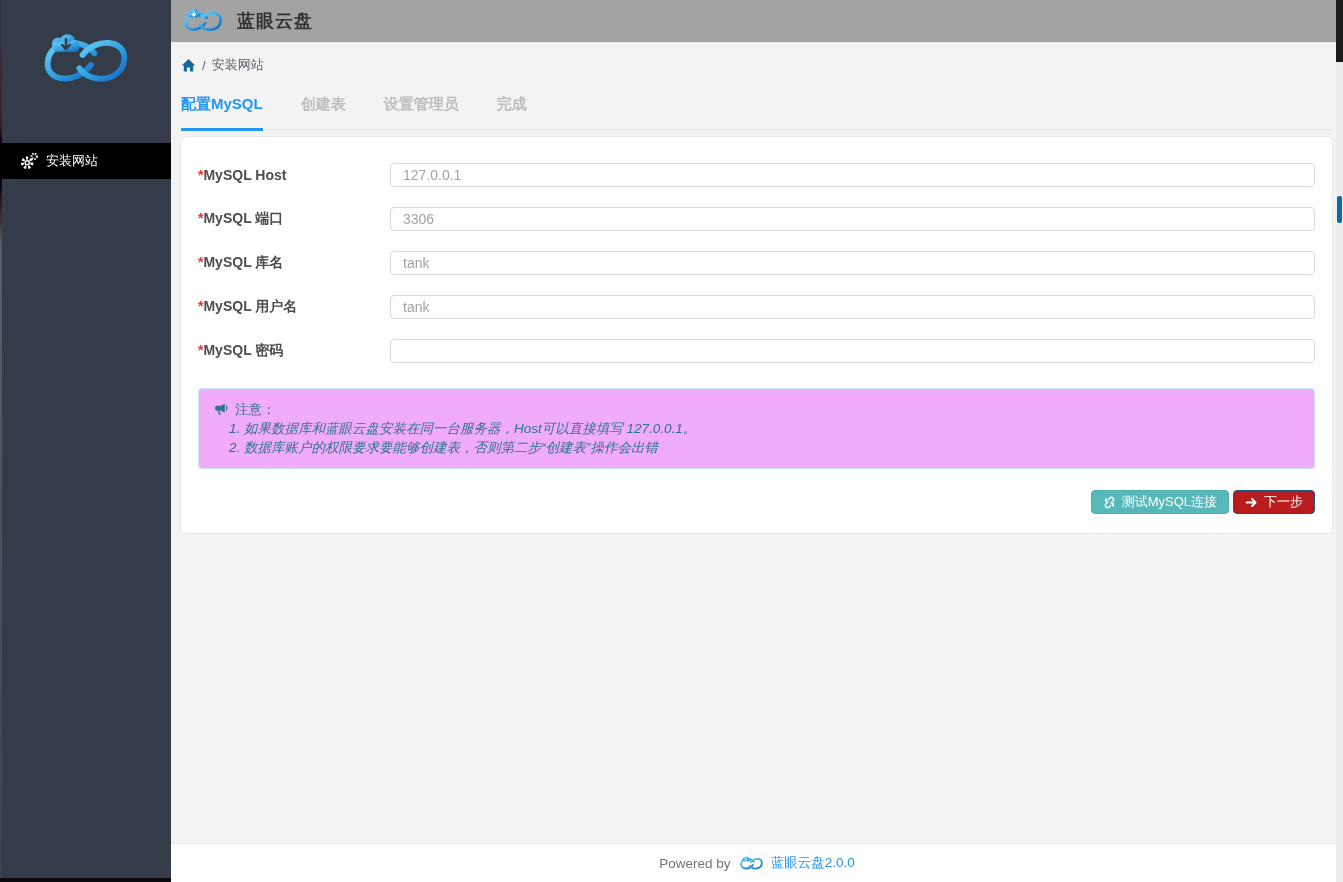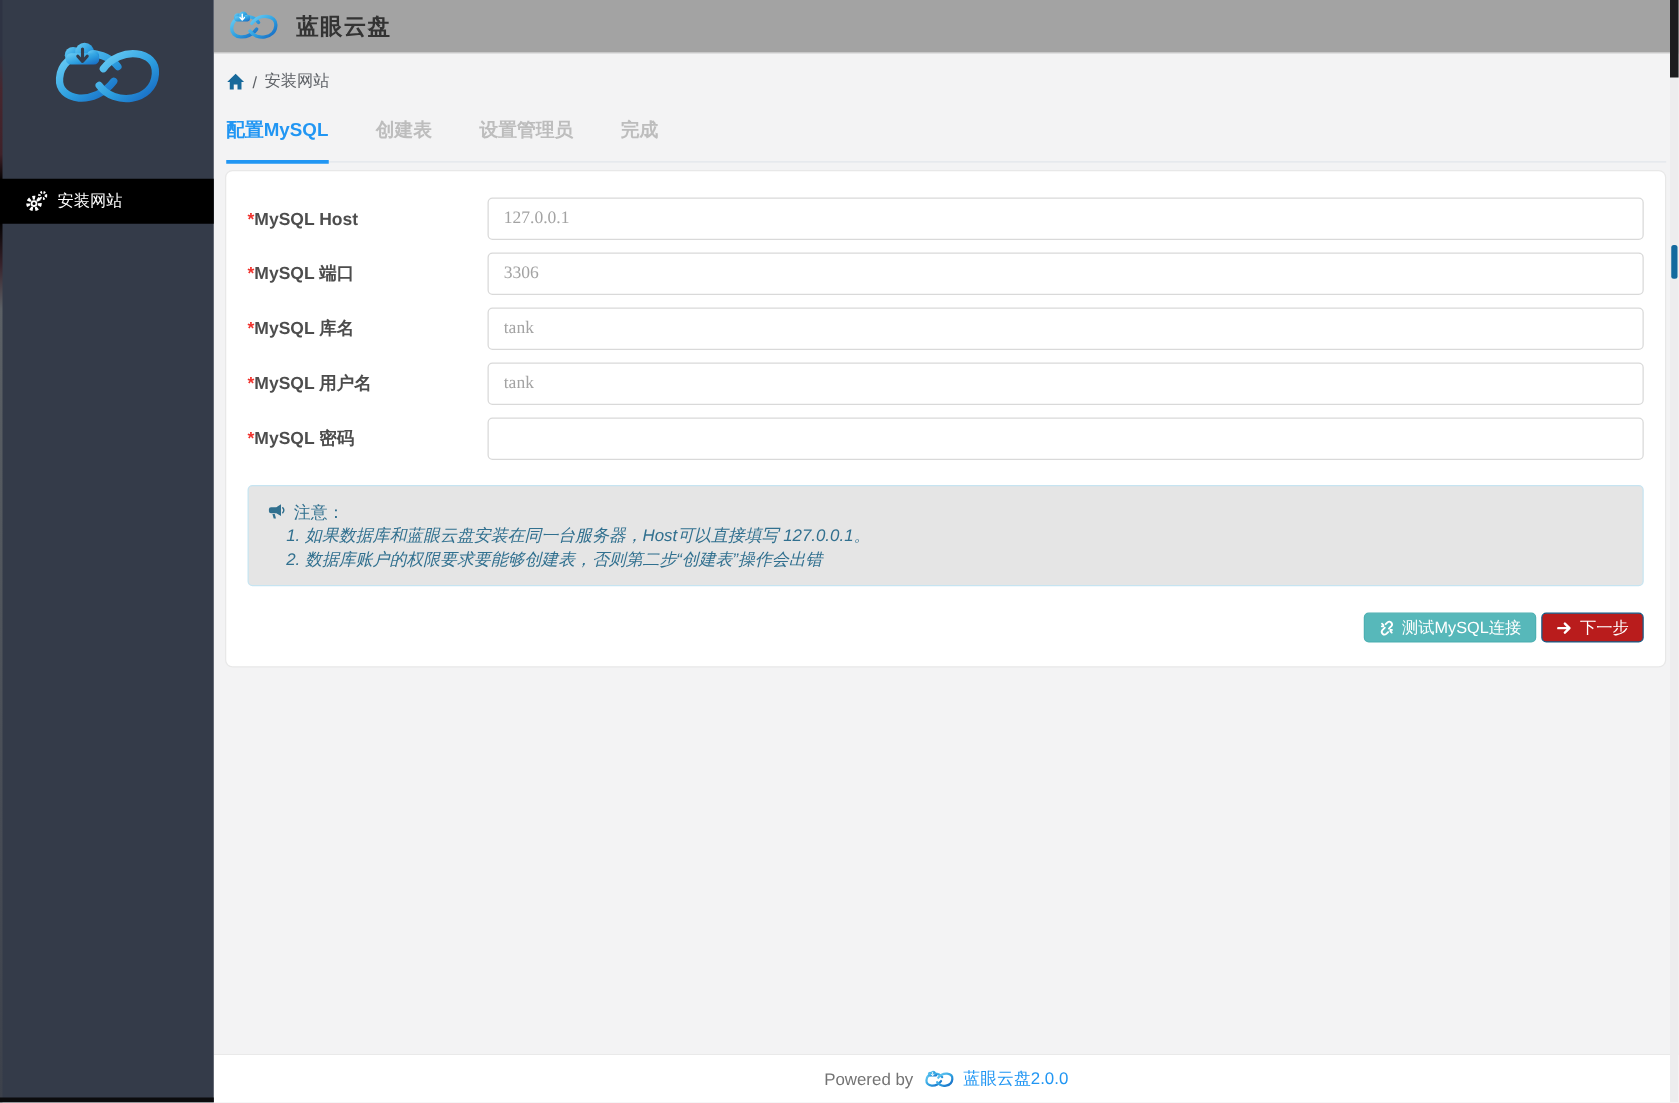--- a/index.html
+++ b/index.html
@@ -70,28 +70,28 @@
   
   .card {
     position: absolute; top: 136px; left: 9px; right: 10px; height: 398px;
     background: #fff; border: 1px solid #e8e8e8; border-radius: 6px;
     padding: 21px 17px 0; overflow: hidden;
   }
   .form-row { display: flex; align-items: center; height: 34px; margin-bottom: 10px; }
   .form-label { width: 192px; font-size: 14px; font-weight: bold; color: #4d4d4d; }
   .req { color: #f0312c; }
   .form-input {
-    flex: 1; height: 34px; border: 1px solid #d9d9d9; border-radius: 4px;
+    flex: 1; height: 24px; border: 1px solid #d9d9d9; border-radius: 4px;
     padding: 0 12px; font-size: 14px; color: #be185d; outline: none;
-    font-family: Liberation Serif, serif;
+    font-family: Liberation Sans, sans-serif;
   }
   .form-input::placeholder { color: #a3a3a3; opacity: 1; }
 
   .note {
-    margin-top: 20px; background: #e5e5e5; border: 1px solid #c6e4f1;
+    margin-top: 20px; background: #f0abfc; border: 1px solid #c6e4f1;
     border-radius: 4px; padding: 11px 15px; color: #31708f; font-size: 13.5px;
     line-height: 19px;
   }
   .note-title { display: flex; align-items: center; }
   .note-title .icon { width: 15px; height: 15px; margin-right: 6px; }
   .note ol { margin: 0; padding-left: 30px; font-style: italic; }
 
   .actions {
     margin-top: 21px; display: flex; justify-content: flex-end; gap: 4px;
   }

